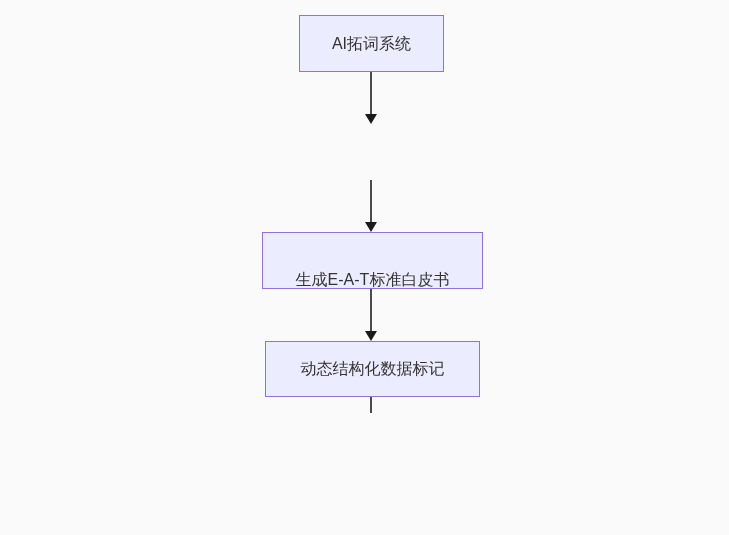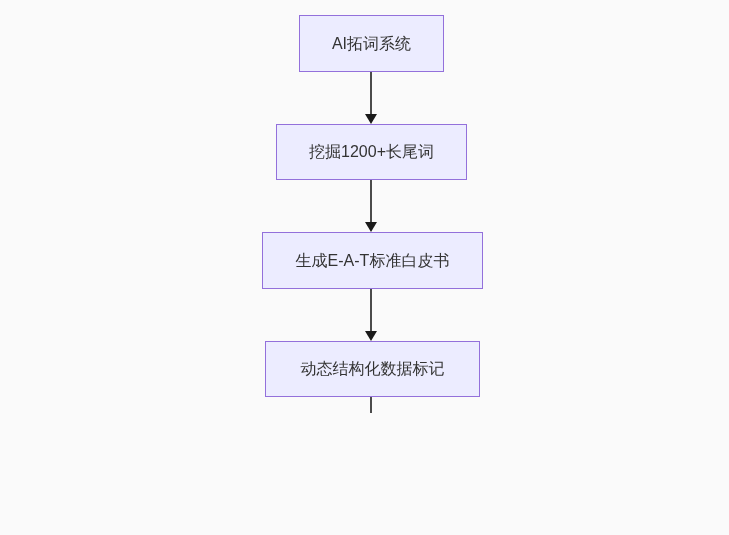--- a/index.html
+++ b/index.html
@@ -24,21 +24,21 @@
     font-size: 16px;
     line-height: 1;
     display: flex;
     align-items: center;
     justify-content: center;
     text-align: center;
     white-space: nowrap;
   }
   .node-1 { left: 299px; top: 15px;  width: 145px; height: 57px; }
   .node-2 { left: 276px; top: 124px; width: 191px; height: 56px; }
-  .node-3 { left: 262px; top: 232px; width: 221px; height: 57px; }
+  .node-3 { left: 262px; top: 232px; width: 221px; height: 57px; align-items: flex-end; }
   .node-4 { left: 265px; top: 341px; width: 215px; height: 56px; }
   .node-5 { left: 255px; top: 450px; width: 232px; height: 56px; }
 
   .flow-arrow {
     position: absolute;
     left: 364px;          
     width: 14px;
   }
   .arrow-1 { top: 72px;  height: 52px; }
   .arrow-2 { top: 180px; height: 52px; }
@@ -71,23 +71,20 @@
 
   <div class="flow-node node-1">
     <span>AI拓词系统</span>
   </div>
 
   <div class="flow-arrow arrow-1">
     <div class="arrow-line"></div>
     <div class="arrow-head"></div>
   </div>
 
-  <div class="flow-node node-2">
-    <span>挖掘1200+长尾词</span>
-  </div>
 
   <div class="flow-arrow arrow-2">
     <div class="arrow-line"></div>
     <div class="arrow-head"></div>
   </div>
 
   <div class="flow-node node-3">
     <span>生成E-A-T标准白皮书</span>
   </div>
 

